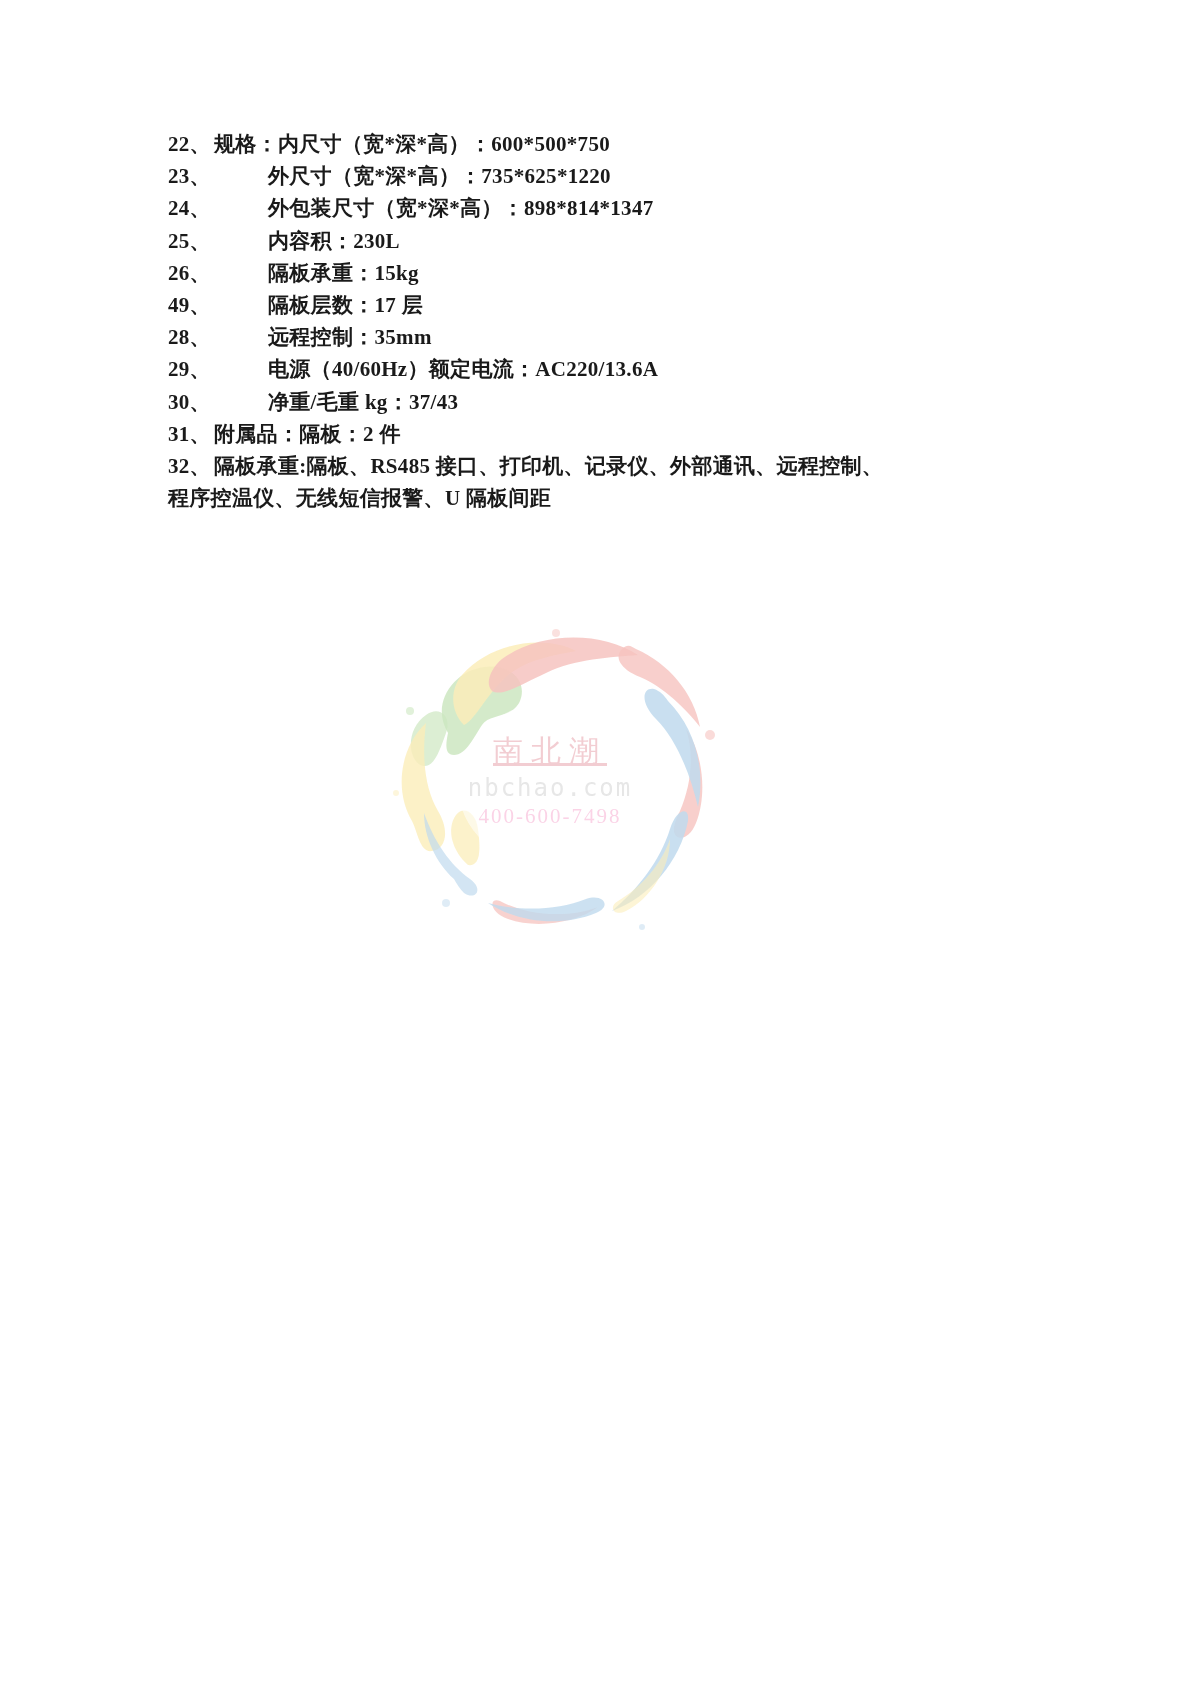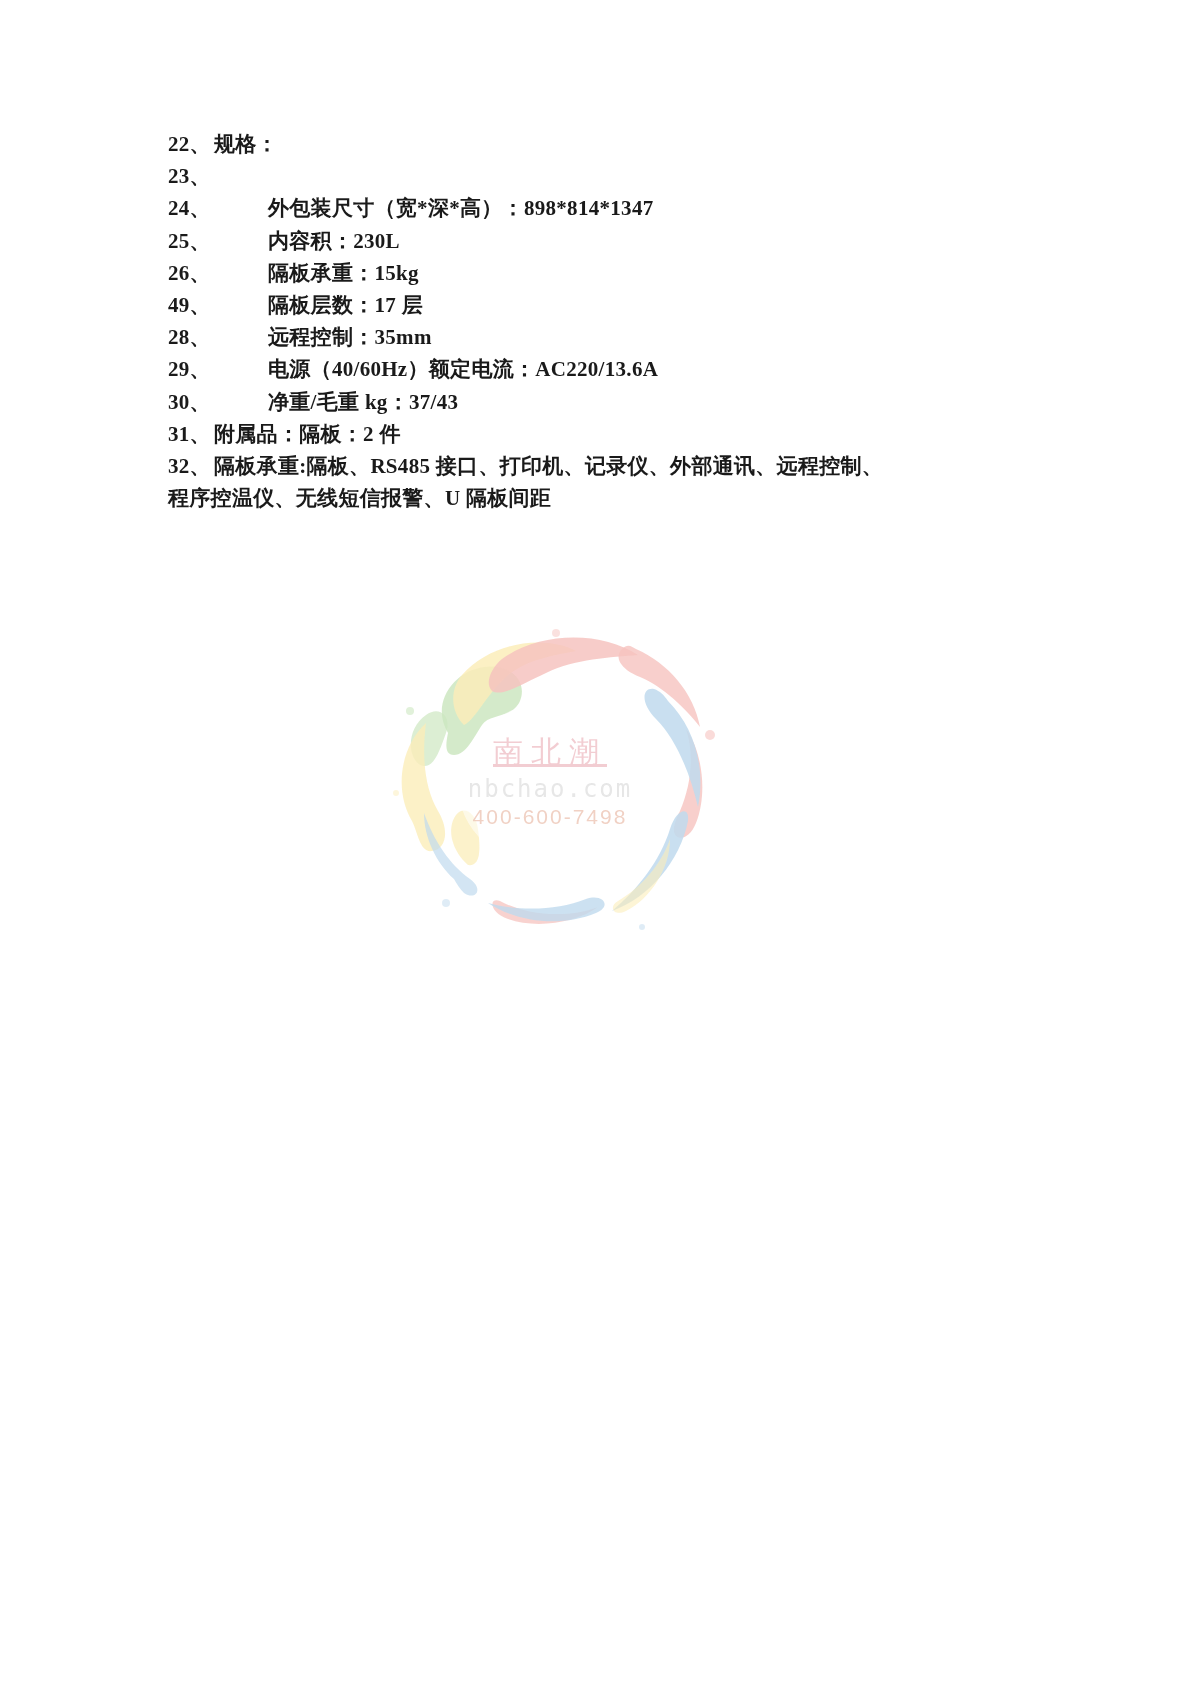--- a/index.html
+++ b/index.html
@@ -95,41 +95,43 @@
   }
   .wm-url {
     font-size: 24px;
     color: #9a9a9a;
     letter-spacing: 2px;
     font-family: "DejaVu Sans Mono", monospace;
     opacity: 0.8;
   }
   .wm-tel {
     font-size: 21px;
-    color: #c2410c;
+    color: #ec4899;
     letter-spacing: 2px;
-    font-family: Liberation Sans, sans-serif;
+    font-family: Liberation Serif, serif;
     opacity: 0.8;
     margin-top: 2px;
   }
 </style>
 </head>
 <body>
 
 <div class="page">
 
   <div class="content">
 
     <div class="spec-line ind-0">
       <span class="num">22、</span>
       <span class="lead">规格：</span>
+      <span class="body">内尺寸（宽*深*高）：600*500*750</span>
     </div>
 
     <div class="spec-line ind-1">
       <span class="num">23、</span>
+      <span class="body">外尺寸（宽*深*高）：735*625*1220</span>
     </div>
 
     <div class="spec-line ind-1">
       <span class="num">24、</span>
       <span class="body">外包装尺寸（宽*深*高）：898*814*1347</span>
     </div>
 
     <div class="spec-line ind-1">
       <span class="num">25、</span>
       <span class="body">内容积：230L</span>

